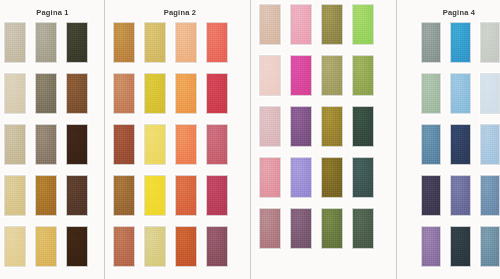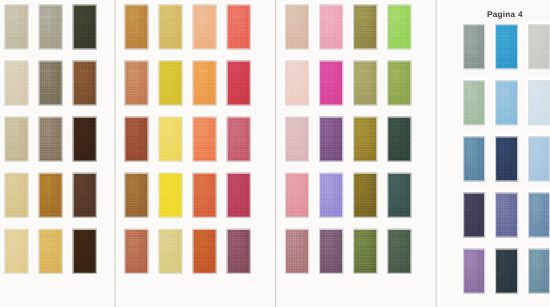--- a/index.html
+++ b/index.html
@@ -92,20 +92,21 @@
   .page-column[data-page="0"] { width: 104px; padding-left: 1px; }
   .page-column[data-page="1"] { width: 146px; padding-left: 6px; }
   .page-column[data-page="2"] { width: 146px; padding-left: 6px; }
   .page-column[data-page="3"] { width: 104px; padding-left: 22px; border-radius: 12px; }
 </style>
 </head>
 <body>
 
 <div id="catalog" style="background: rgb(251, 250, 248);">
     <div class="page-column" data-page="0">
+      <div class="page-title">Pagina 1</div>
       <div class="swatch-grid">
         <div class="swatch-row">
           <div class="swatch" style="background: rgb(198, 189, 167);"></div>
           <div class="swatch" style="background: rgb(168, 163, 144);"></div>
           <div class="swatch" style="background: rgb(60, 60, 44);"></div>
         </div>
         <div class="swatch-row">
           <div class="swatch" style="background: rgb(216, 205, 178);"></div>
           <div class="swatch" style="background: rgb(125, 117, 96);"></div>
           <div class="swatch" style="background: rgb(125, 82, 48);"></div>
@@ -121,20 +122,21 @@
           <div class="swatch" style="background: rgb(85, 57, 42);"></div>
         </div>
         <div class="swatch-row">
           <div class="swatch" style="background: rgb(227, 207, 149);"></div>
           <div class="swatch" style="background: rgb(220, 182, 94);"></div>
           <div class="swatch" style="background: rgb(58, 35, 19);"></div>
         </div>
       </div>
     </div>
     <div class="page-column" data-page="1">
+      <div class="page-title">Pagina 2</div>
       <div class="swatch-grid">
         <div class="swatch-row">
           <div class="swatch" style="background: rgb(189, 134, 65);"></div>
           <div class="swatch" style="background: rgb(212, 188, 102);"></div>
           <div class="swatch" style="background: rgb(238, 180, 134);"></div>
           <div class="swatch" style="background: rgb(234, 108, 92);"></div>
         </div>
         <div class="swatch-row">
           <div class="swatch" style="background: rgb(197, 128, 90);"></div>
           <div class="swatch" style="background: rgb(215, 194, 51);"></div>

